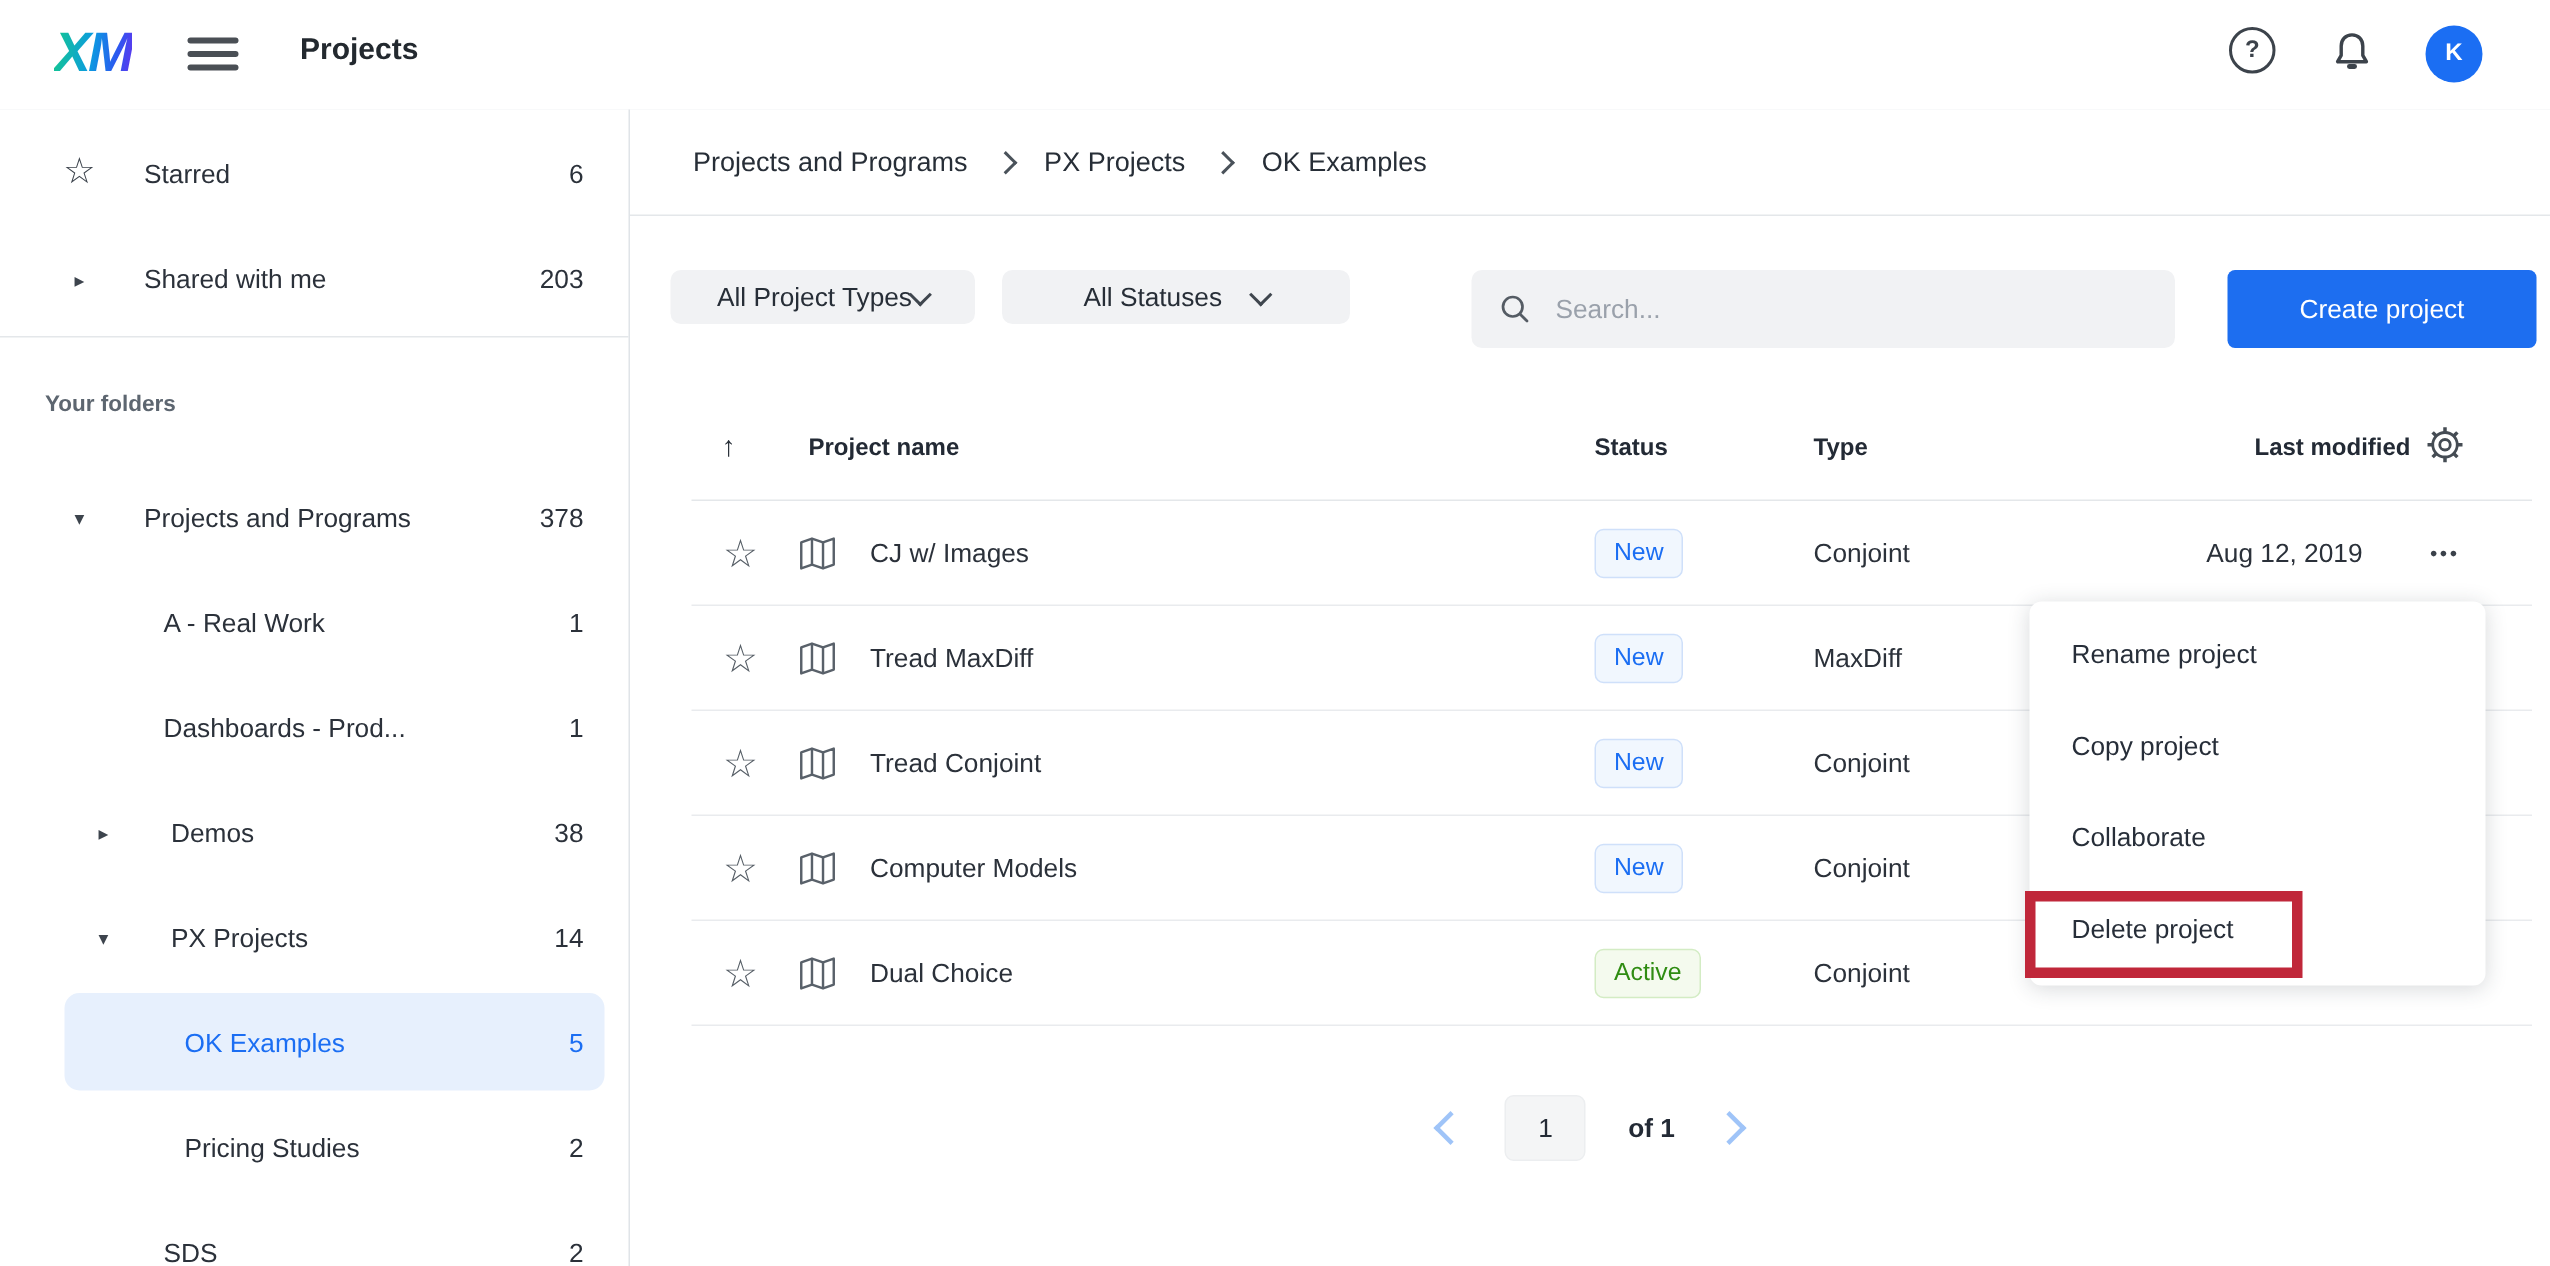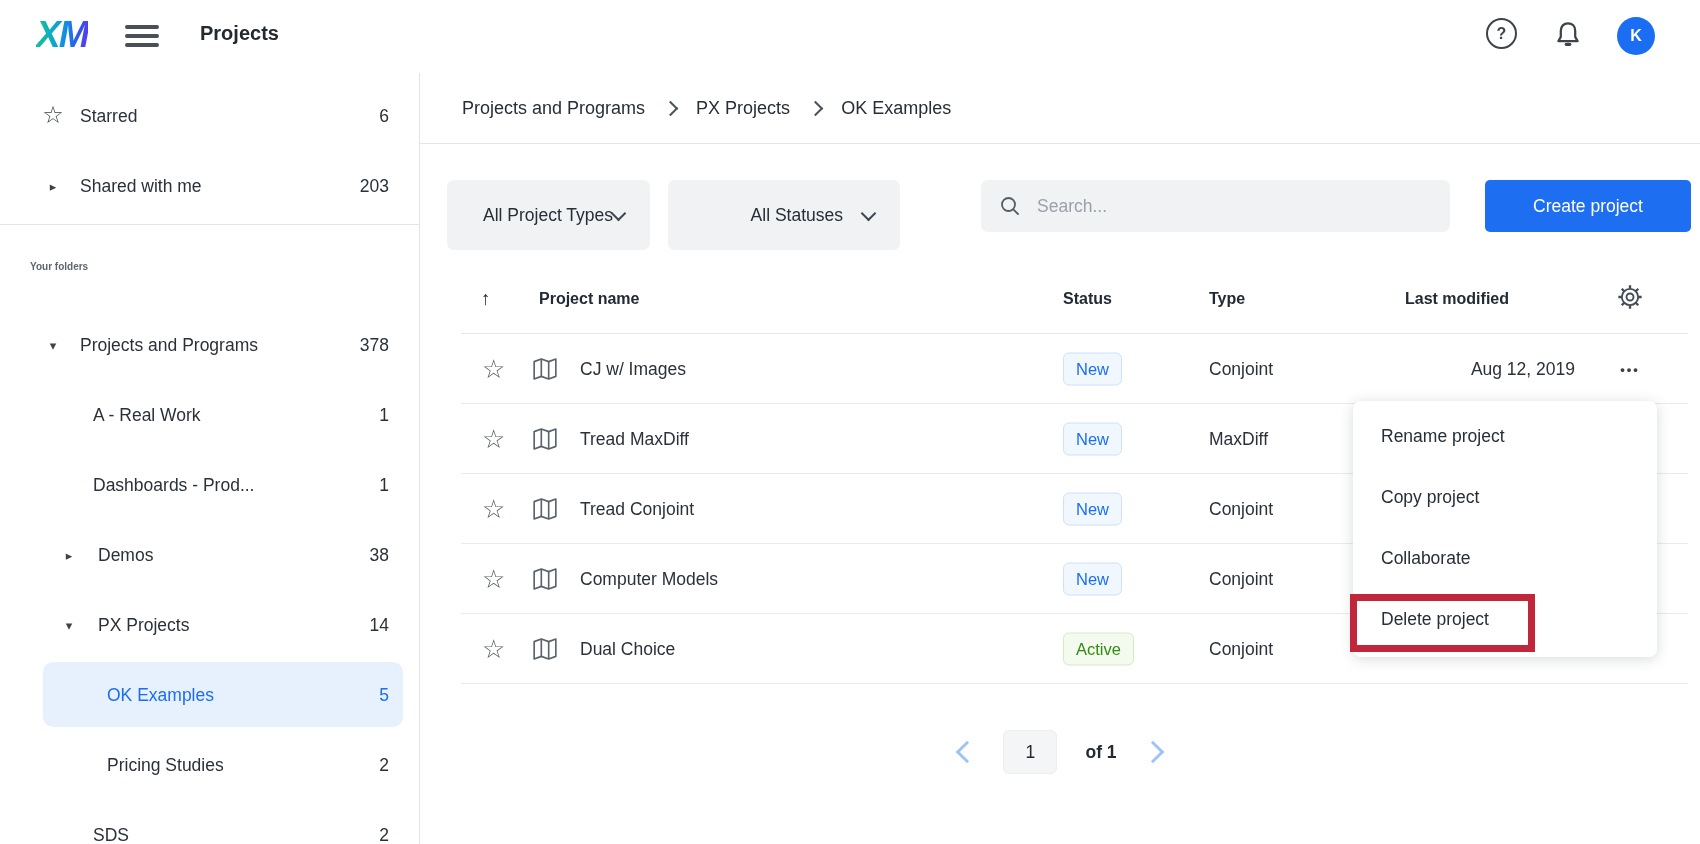--- a/index.html
+++ b/index.html
@@ -20,59 +20,59 @@
   .avatar{position:absolute;left:1617px;top:17px;width:38px;height:38px;border-radius:50%;background:#1b6ef3;color:#fff;
     display:flex;align-items:center;justify-content:center;font-size:16px;font-weight:700;cursor:pointer;}
 
   
   .sidebar{position:absolute;top:73px;left:0;width:420px;bottom:0;border-right:1px solid #e0e4e8;background:#fff;padding-top:8px;box-sizing:border-box;}
   .srow{position:relative;height:70px;display:flex;align-items:center;font-size:17.5px;color:#2b313a;cursor:pointer;}
   .srow .ic{position:absolute;left:40px;width:26px;text-align:center;color:#3d444d;z-index:1;}
   .srow .ic.star{font-size:24px;line-height:1;margin-top:-2px;}
   .srow .ic.caret{font-size:13px;}
   .srow.ind2 .ic.caret{left:56px;}
-  .srow .lbl{position:relative;z-index:1;}
+  .srow .lbl{position:relative;z-index:1;margin-left:16px;}
   .pl1 .lbl{padding-left:80px;}
   .pl2 .lbl{padding-left:93px;}
   .pl2c .lbl{padding-left:98px;}
   .pl3 .lbl{padding-left:107px;}
   .srow .cnt{position:absolute;right:30px;z-index:1;}
   .srow.selected::before{content:'';position:absolute;left:43px;right:16px;top:2px;bottom:3px;background:#e7f0fd;border-radius:10px;}
   .srow.selected .lbl,.srow.selected .cnt{color:#1b6ef3;}
   .sdivider{border-top:1px solid #e4e7ea;margin-top:3px;}
-  .sectionlabel{height:85px;box-sizing:border-box;padding:36px 0 0 30px;font-size:10px;font-weight:700;color:#5d6670;}
+  .sectionlabel{height:85px;box-sizing:border-box;padding:36px 0 0 30px;font-size:15px;font-weight:700;color:#5d6670;}
 
   
   .main{position:absolute;top:73px;left:420px;right:0;bottom:0;background:#fff;}
   .breadcrumb{position:absolute;top:14px;left:42px;height:42px;display:flex;align-items:center;gap:20px;font-size:18px;color:#272e37;}
   .bc-item{cursor:pointer;}
   .bc-sep{display:inline-block;width:9px;height:9px;border-top:2px solid #4a525a;border-right:2px solid #4a525a;transform:rotate(45deg);}
   .bc-divider{position:absolute;top:70px;left:0;right:0;border-top:1px solid #e4e7ea;}
 
-  .filterbtn{position:absolute;top:107px;height:70px;background:#f1f2f4;border-radius:7px;display:flex;align-items:center;
-    font-size:17.5px;color:#272e37;cursor:pointer;box-sizing:border-box;padding:0 26px;justify-content:flex-end;}
+  .filterbtn{position:absolute;top:107px;height:36px;background:#f1f2f4;border-radius:7px;display:flex;align-items:center;
+    font-size:17.5px;color:#272e37;cursor:pointer;box-sizing:border-box;padding:0 26px;justify-content:center;}
   .fb1{left:27px;width:203px;}
   .fb2{left:248px;width:232px;gap:20px;}
   .chev-down{display:inline-block;width:9px;height:9px;border-right:2px solid #3f464e;border-bottom:2px solid #3f464e;transform:rotate(45deg);margin-top:-4px;}
   .searchbox{position:absolute;top:107px;left:561px;width:469px;height:52px;background:#f1f2f4;border-radius:7px;display:flex;align-items:center;box-sizing:border-box;padding:0 18px;}
   .searchbox svg{flex:0 0 auto;margin-right:14px;}
   .searchbox input{border:none;outline:none;background:transparent;font-family:"Liberation Sans",sans-serif;font-size:17.5px;color:#2b313a;width:100%;}
   .searchbox input::placeholder{color:#9aa1ab;}
   .createbtn{position:absolute;top:107px;left:1065px;width:206px;height:52px;background:#1d6ef0;border:none;border-radius:5px;
     color:#fff;font-family:"Liberation Sans",sans-serif;font-size:17.5px;font-weight:500;line-height:21px;cursor:pointer;}
 
   
   .table{position:absolute;top:191px;left:41px;width:1227px;}
   .thead{position:relative;height:69px;border-bottom:1px solid #e4e7ea;font-size:16px;font-weight:700;color:#232a35;}
   .thead>div,.trow>div{position:absolute;top:50%;transform:translateY(-50%);}
   .col-sort{left:20px;width:22px;font-size:19px;font-weight:400;color:#272e37;cursor:pointer;}
   .col-hname{left:78px;}
   .col-status{left:602px;}
   .col-type{left:748px;}
-  .col-hmod{left:944px;text-align:right;}
+  .col-hmod{left:1042px;text-align:right;}
   .col-gear{left:1149px;width:40px;text-align:center;cursor:pointer;}
   .trow{position:relative;height:69px;border-bottom:1px solid #e9ebee;font-size:17.5px;color:#2b313a;}
   .col-star{left:21px;width:26px;font-size:26px;color:#565e66;line-height:1;cursor:pointer;}
   .col-picon{left:71px;width:28px;height:24px;}
   .col-name{left:119px;cursor:pointer;}
   .badge{display:inline-block;padding:6px 12px;border-radius:6px;font-size:16.5px;border:1px solid transparent;}
   .badge.new{color:#1b6ef3;background:#f1f7fe;border-color:#cfe0fa;}
   .badge.active{color:#2f8c12;background:#f4faee;border-color:#d3ecc4;}
   .col-mod{left:939px;width:175px;text-align:right;}
   .col-dots{left:1144px;width:50px;text-align:center;font-size:13px;letter-spacing:2px;font-weight:700;color:#3a414a;cursor:pointer;}

